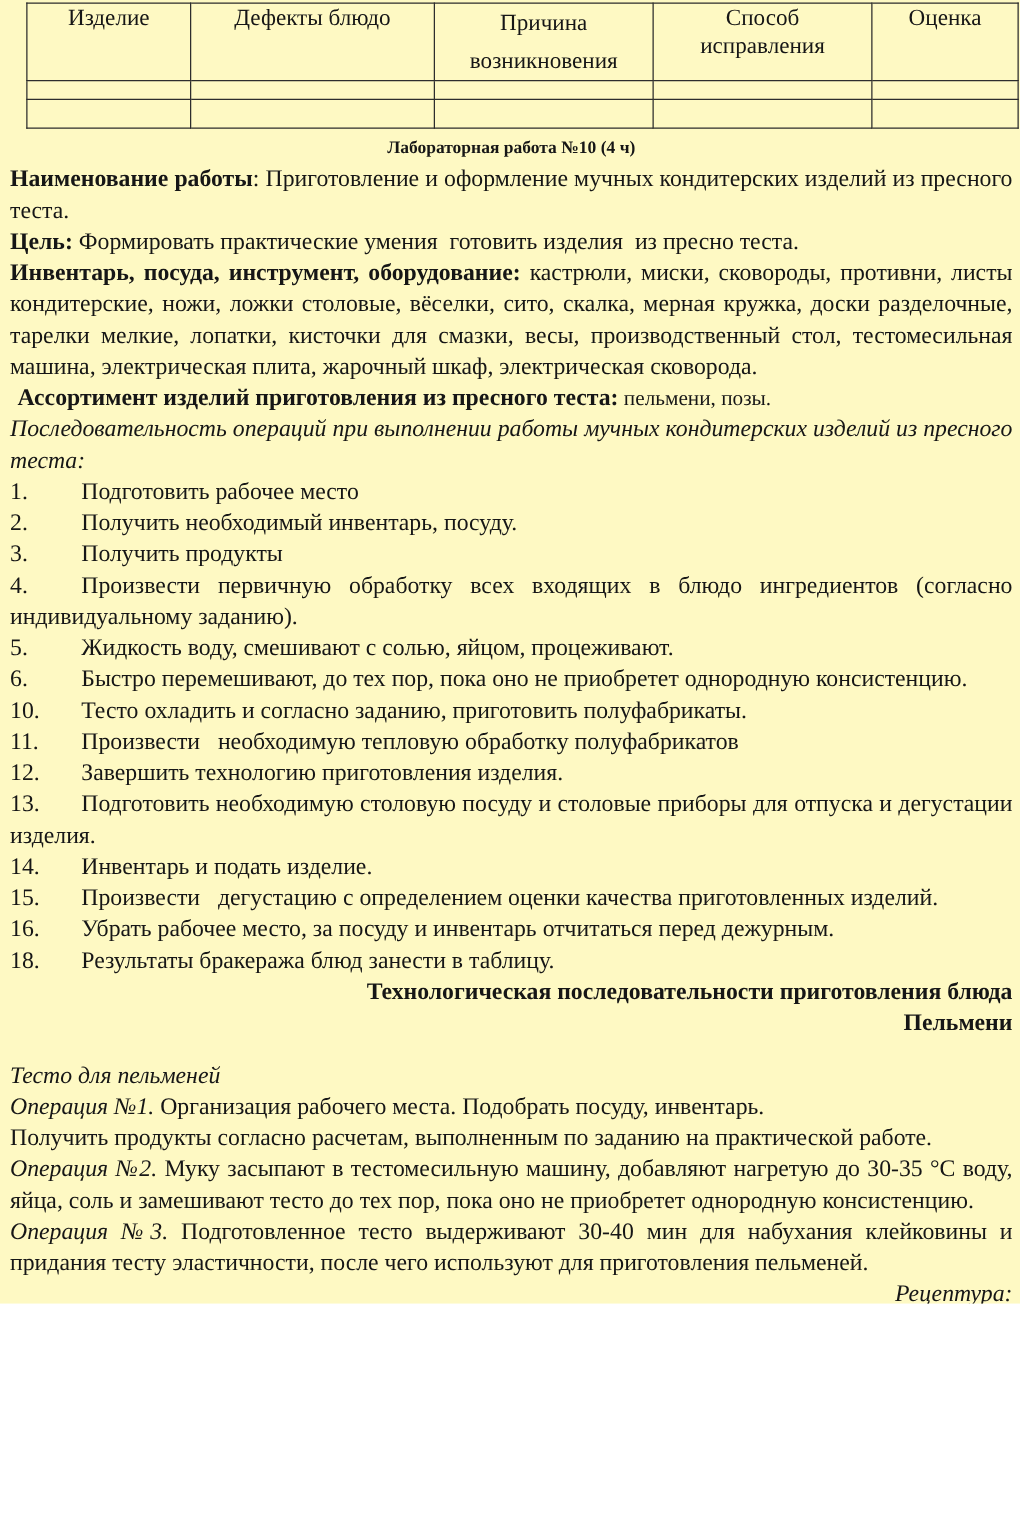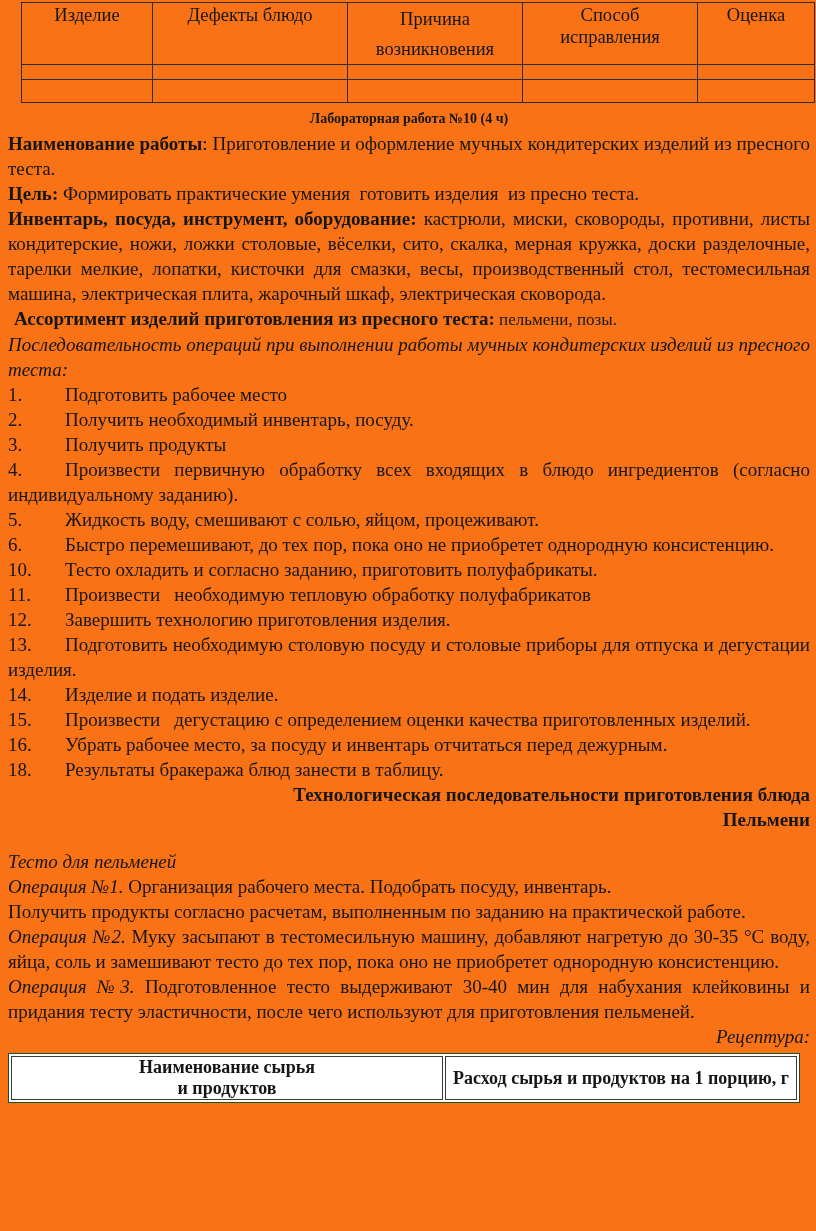--- a/index.html
+++ b/index.html
@@ -1,22 +1,22 @@
 <!DOCTYPE html>
 <html><head>
 <meta charset="utf-8">
 <style>
   html,body{margin:0;padding:0;background:#ffffff;}
   .page{
     position:relative;
-    width:816px;height:1231px;
+    width:816px;height:1043px;
     box-sizing:border-box;
     padding:2px 6px 0 8px;
     overflow:hidden;
-    background:#f97316;
+    background:#fef9c3;
     color:#161616;
     font-family:"Liberation Serif","DejaVu Serif",serif;
     font-size:19px;
     line-height:25px;
   }
   
   table.t1{
     border-collapse:collapse;
     table-layout:fixed;
     width:793px;
@@ -126,21 +126,21 @@
   <p class="step"><span class="num">1.</span><span class="pre">Подготовить рабочее место</span></p>
   <p class="step"><span class="num">2.</span><span class="pre">Получить необходимый инвентарь, посуду.</span></p>
   <p class="step"><span class="num">3.</span><span class="pre">Получить продукты</span></p>
   <p class="step"><span class="num">4.</span><span class="pre">Произвести первичную обработку всех входящих в блюдо ингредиентов (согласно индивидуальному заданию).</span></p>
   <p class="step"><span class="num">5.</span><span class="pre">Жидкость воду, смешивают с солью, яйцом, процеживают.</span></p>
   <p class="step"><span class="num">6.</span><span class="pre">Быстро перемешивают, до тех пор, пока оно не приобретет однородную консистенцию.</span></p>
   <p class="step"><span class="num">10.</span><span class="pre">Тесто охладить и согласно заданию, приготовить полуфабрикаты.</span></p>
   <p class="step"><span class="num">11.</span><span class="pre">Произвести   необходимую тепловую обработку полуфабрикатов</span></p>
   <p class="step"><span class="num">12.</span><span class="pre">Завершить технологию приготовления изделия.</span></p>
   <p class="step"><span class="num">13.</span><span class="pre">Подготовить необходимую столовую посуду и столовые приборы для отпуска и дегустации изделия.</span></p>
-  <p class="step"><span class="num">14.</span><span class="pre">Изделие и подать изделие.</span></p>
+  <p class="step"><span class="num">14.</span><span class="pre">Инвентарь и подать изделие.</span></p>
   <p class="step"><span class="num">15.</span><span class="pre">Произвести   дегустацию с определением оценки качества приготовленных изделий.</span></p>
   <p class="step"><span class="num">16.</span><span class="pre">Убрать рабочее место, за посуду и инвентарь отчитаться перед дежурным.</span></p>
   <p class="step"><span class="num">18.</span><span class="pre">Результаты бракеража блюд занести в таблицу.</span></p>
 
   <p class="center-bold">Технологическая последовательности приготовления блюда</p>
   <p class="center-bold">Пельмени</p>
 
   <div class="spacer"></div>
 
   <p class="bi">Тесто для пельменей</p>

